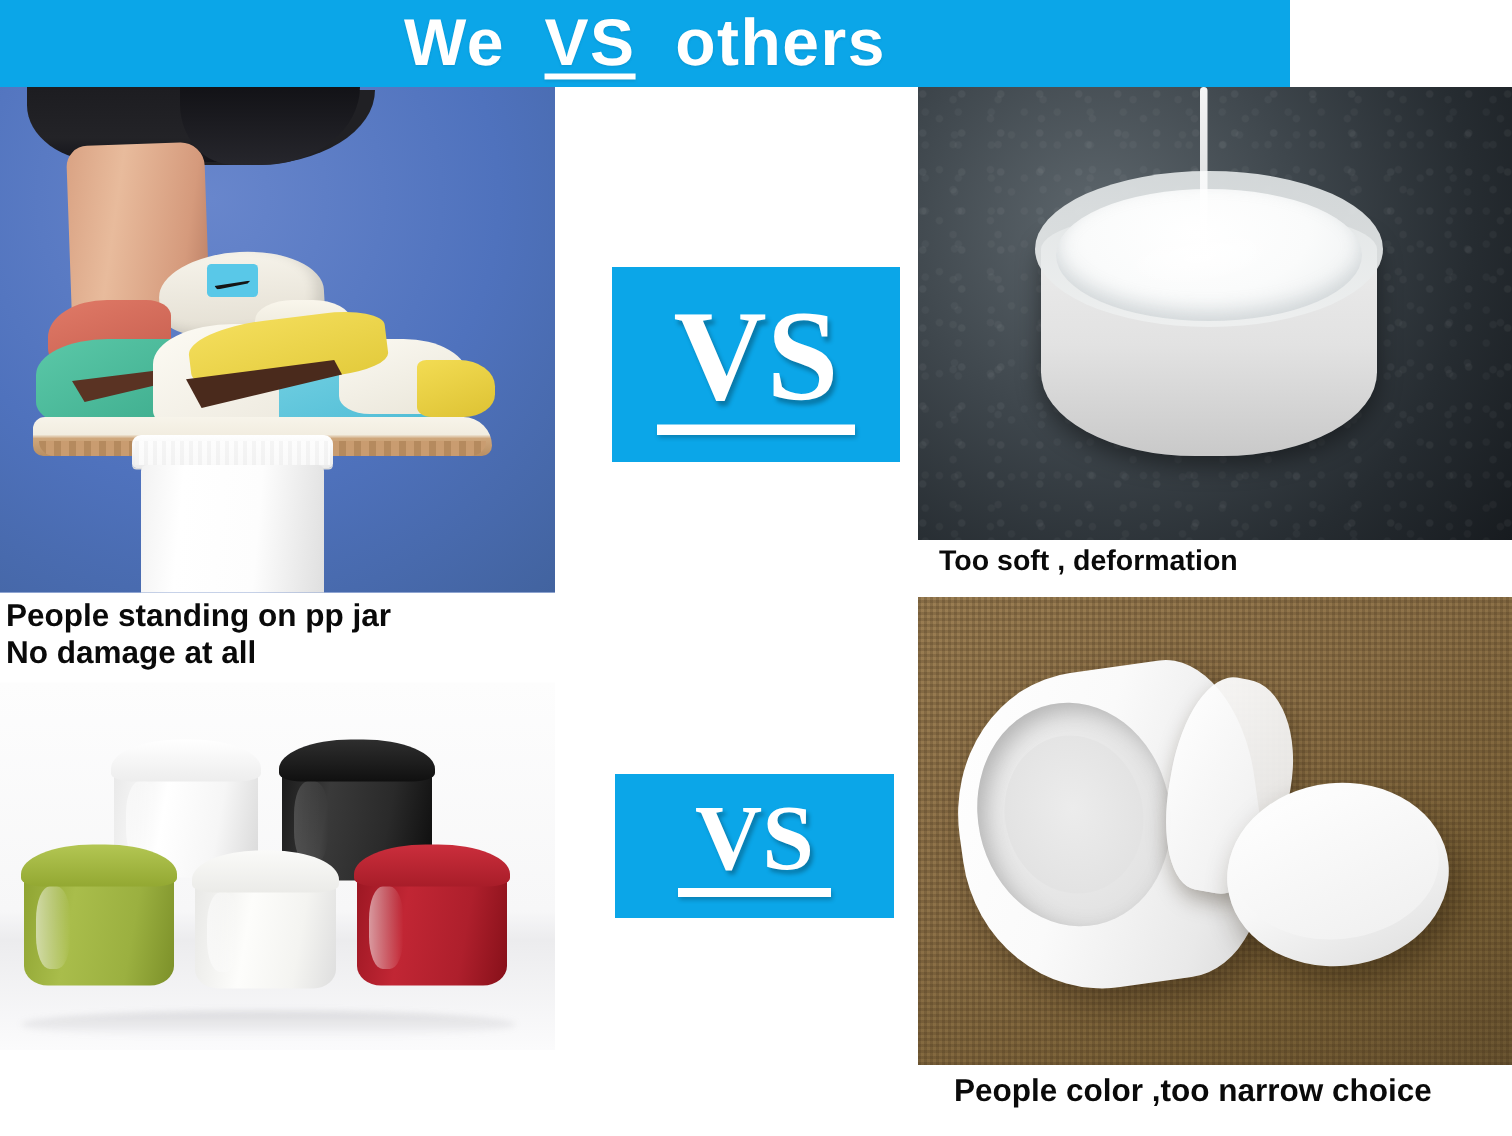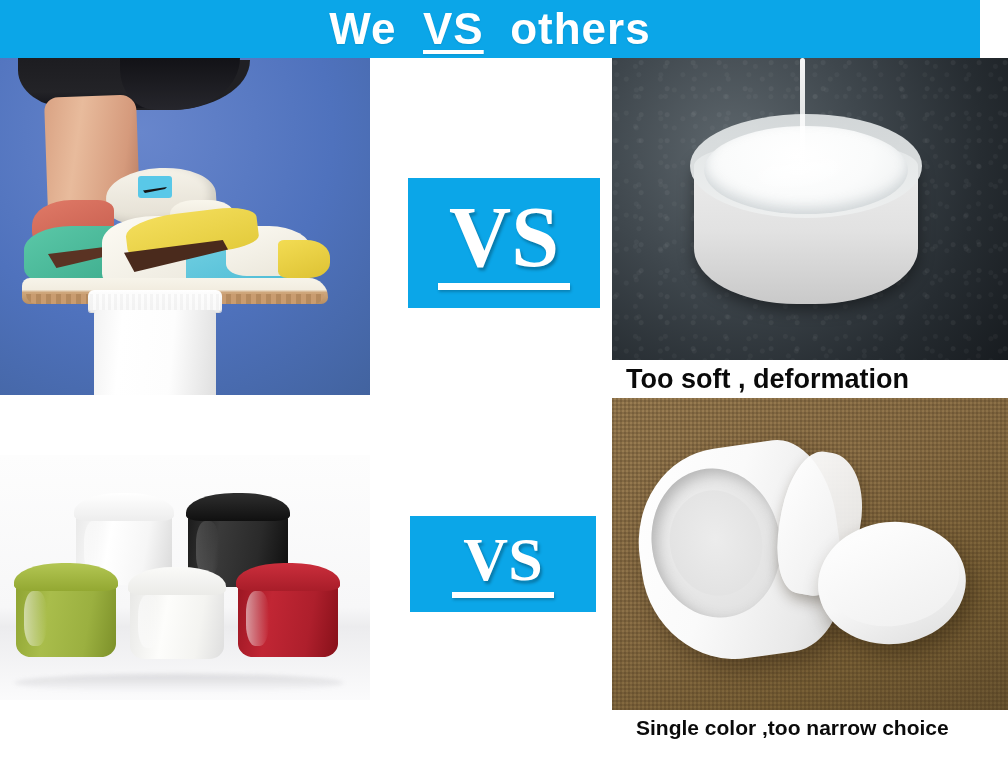--- a/index.html
+++ b/index.html
@@ -7,21 +7,21 @@
   body {
     font-family:"Liberation Sans", sans-serif;
     background:#ffffff;
     position:relative;
     overflow:hidden;
   }
   .page { position:relative; width:1008px; height:757px; background:#fff; }
 
   
   .banner {
-    position:absolute; left:0; top:0; width:980px; height:58px;
+    position:absolute; left:0; top:0; width:860px; height:58px;
     background:#0ba6e8;
     display:flex; align-items:center; justify-content:center;
   }
   .banner-title {
     color:#ffffff;
     font-size:44px;
     font-weight:bold;
     letter-spacing:1px;
     white-space:pre;
     text-shadow:0 1px 2px rgba(0,0,0,.10);
@@ -157,21 +157,21 @@
     background:radial-gradient(ellipse at 46% 34%, #ffffff 0%, #fafbfb 48%, #e9eced 100%);
     border-radius:50%;
     box-shadow:inset 0 -6px 12px rgba(170,180,185,.45); }
   .cream-gloss { position:absolute; left:58px; top:52px; width:104px; height:38px;
     background:radial-gradient(ellipse at 50% 50%, rgba(255,255,255,.95), rgba(255,255,255,0) 70%);
     border-radius:50%; transform:rotate(-8deg); }
   .pour { position:absolute; left:110px; top:-42px; width:5px; height:108px;
     background:linear-gradient(180deg,rgba(255,255,255,.95),rgba(255,255,255,.75));
     border-radius:3px; }
 
-  #cap-tr { left:612px; top:362px; width:396px; height:36px; padding:2px 0 0 14px; font-size:27px; }
+  #cap-tr { left:612px; top:362px; width:396px; height:36px; padding:2px 0 0 14px; font-size:19px; }
 
   
   #p-br { left:612px; top:398px; width:396px; height:312px;
     background:
       repeating-linear-gradient(0deg, rgba(90,68,40,.30) 0 2px, rgba(150,120,78,.12) 2px 4px),
       repeating-linear-gradient(90deg, rgba(80,60,34,.28) 0 2px, rgba(160,130,86,.10) 2px 4px),
       linear-gradient(150deg,#9a7e53 0%, #8a6f46 40%, #70592f 75%, #5d4a28 100%);
   }
   .jar-lay { position:absolute; left:28px; top:34px; width:216px; height:236px; }
   .jar-lay-body { position:absolute; left:0; top:14px; width:200px; height:212px;
@@ -251,20 +251,22 @@
       <div class="shoe-laces"></div>
       <div class="shoe-swoosh-w"></div>
       <div class="shoe-sole"></div>
     </div>
 
     <div class="tl-jar">
       <div class="tl-jar-lid"></div>
       <div class="tl-jar-body"></div>
     </div>
   </div>
+  <div class="cap" id="cap-tl">People standing on pp jar
+No damage at all</div>
 
   <div class="panel" id="p-bl">
 
     <div class="jar" style="left:74px; top:38px; width:100px; height:92px;">
       <div class="body" style="background:linear-gradient(100deg,#e9e9e9,#ffffff 35%,#f6f6f6 70%,#d9d9d9);"></div>
       <div class="lid" style="background:linear-gradient(180deg,#ffffff,#ededed);"></div>
       <div class="hl"></div>
     </div>
     <div class="jar" style="left:186px; top:38px; width:104px; height:94px;">
       <div class="body" style="background:linear-gradient(100deg,#1b1b1b,#3a3a3a 30%,#2a2a2a 68%,#0d0d0d);"></div>
@@ -314,15 +316,15 @@
 
   <div class="panel" id="p-br">
     <div class="jar-lay">
       <div class="jar-lay-body"></div>
       <div class="jar-lay-mouth"></div>
       <div class="jar-lay-inner"></div>
       <div class="inner-lid"></div>
     </div>
     <div class="cap-disc"></div>
   </div>
-  <div class="cap" id="cap-br">Single color ,too narrow choice</div>
+  <div class="cap" id="cap-br">People color ,too narrow choice</div>
 
 </div>
 
 </body></html>

